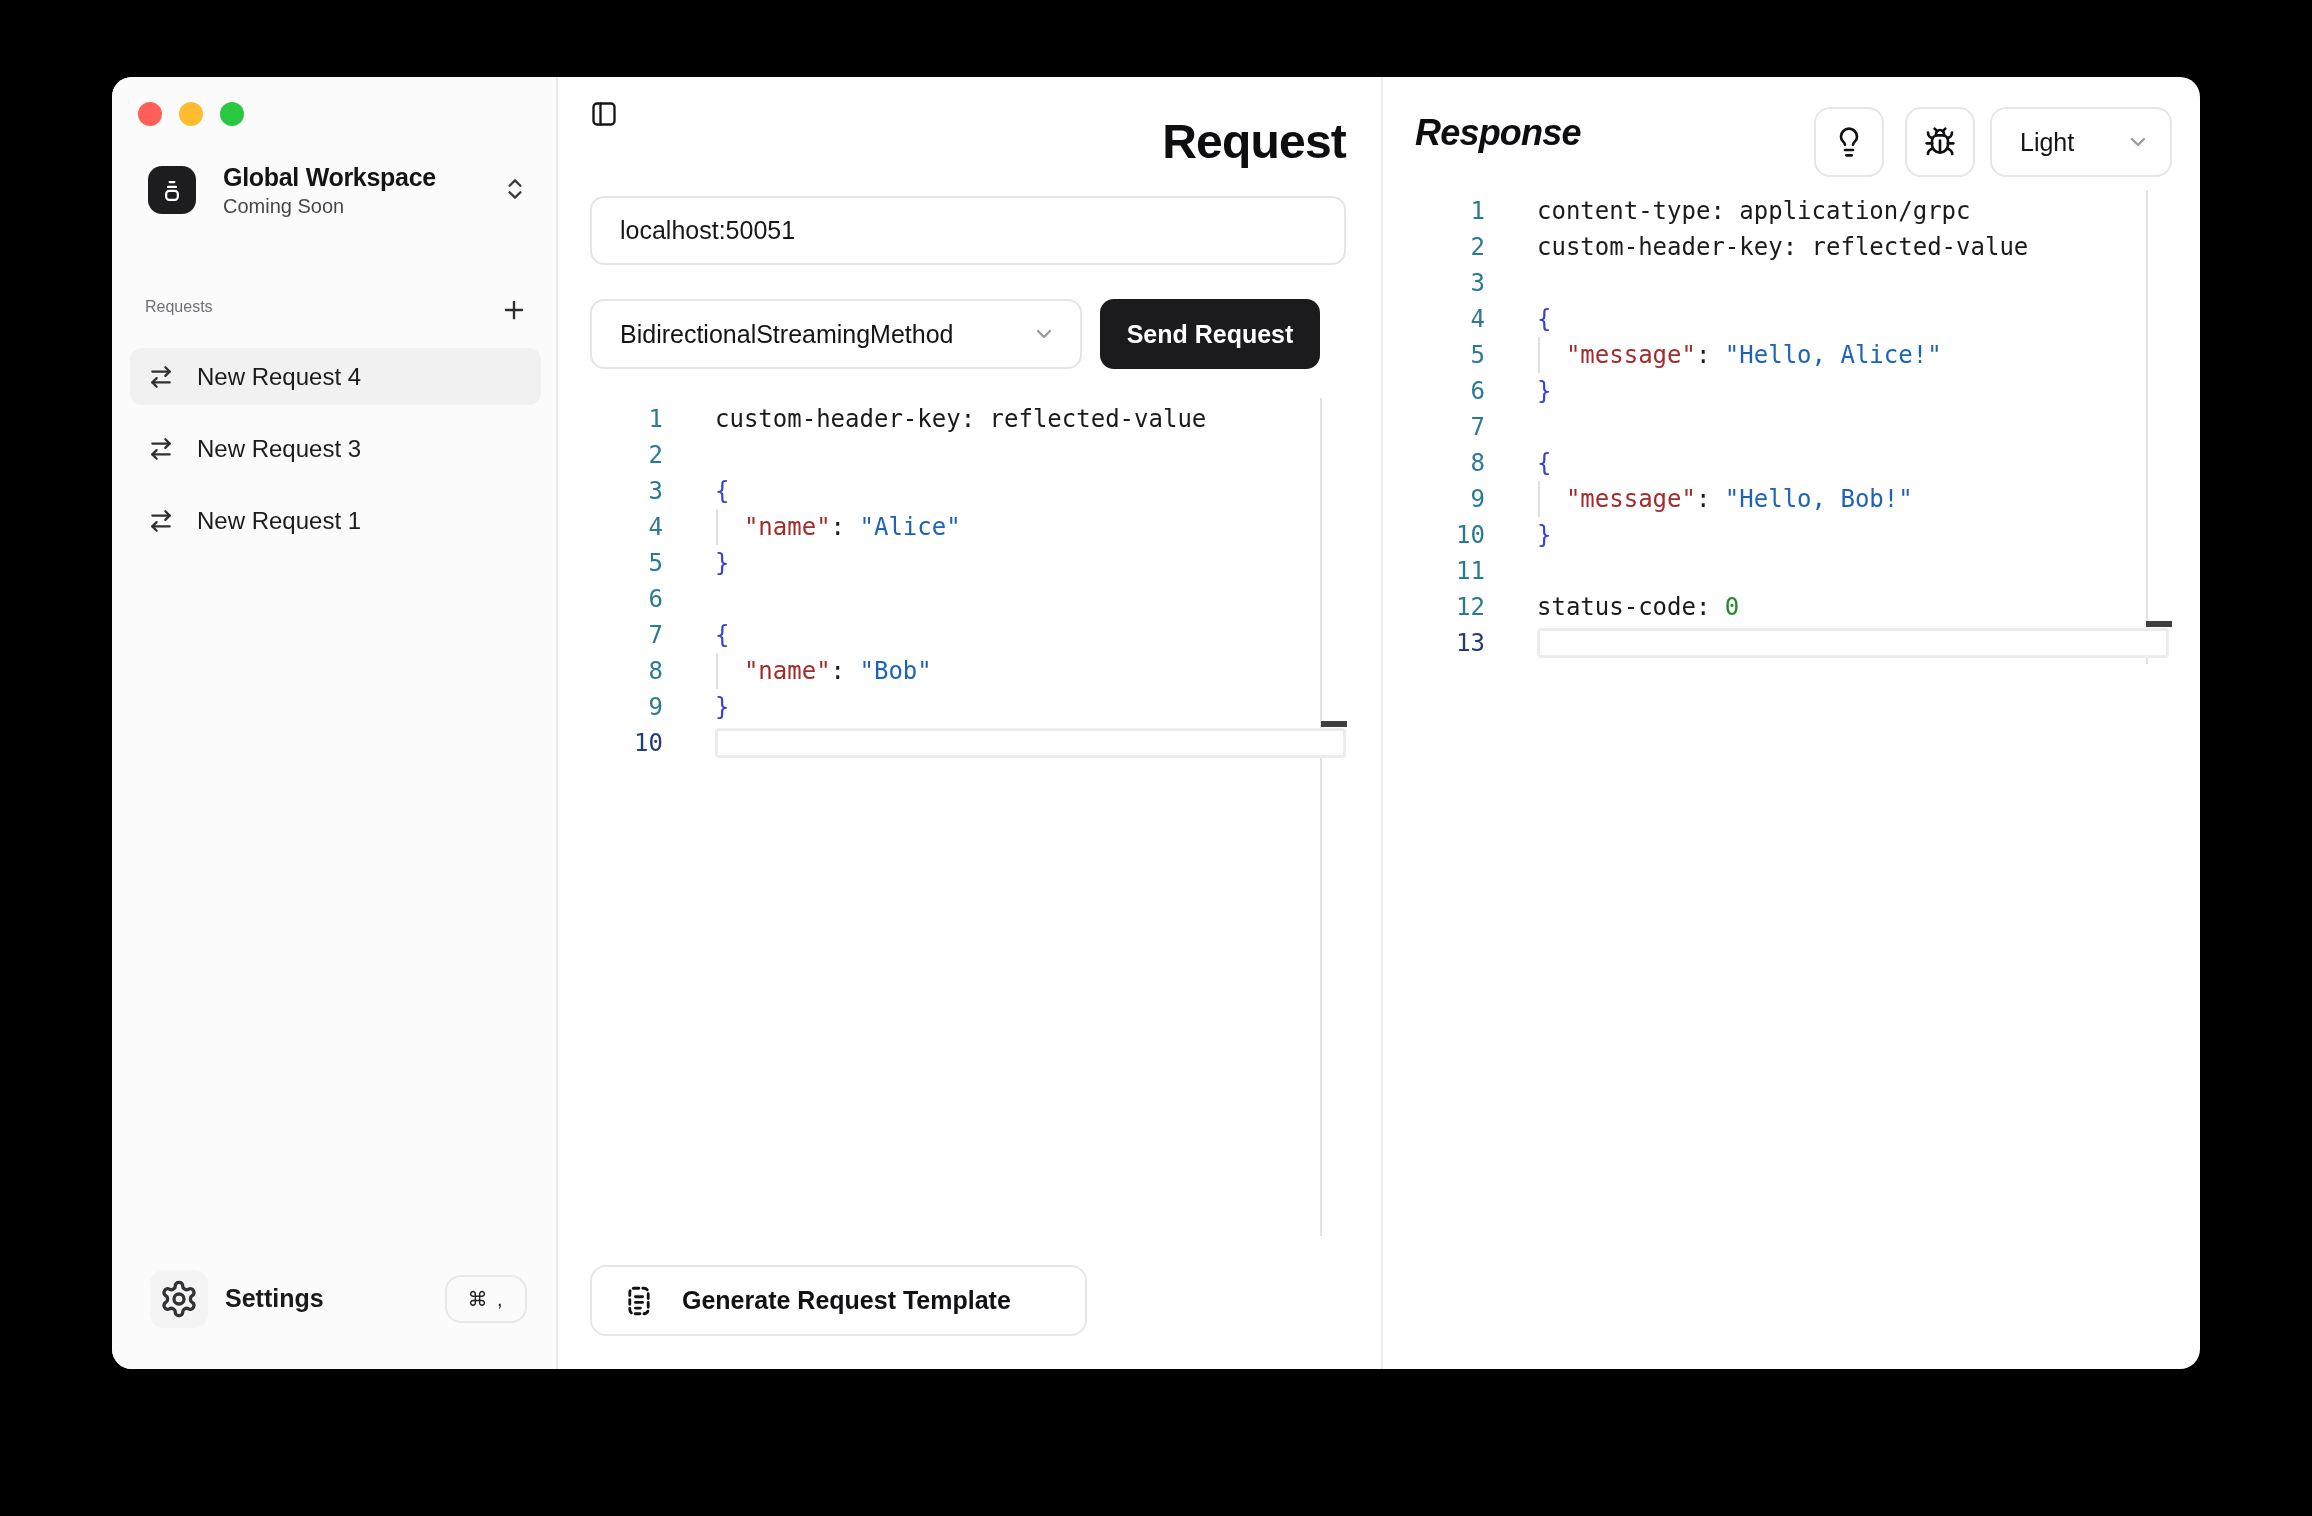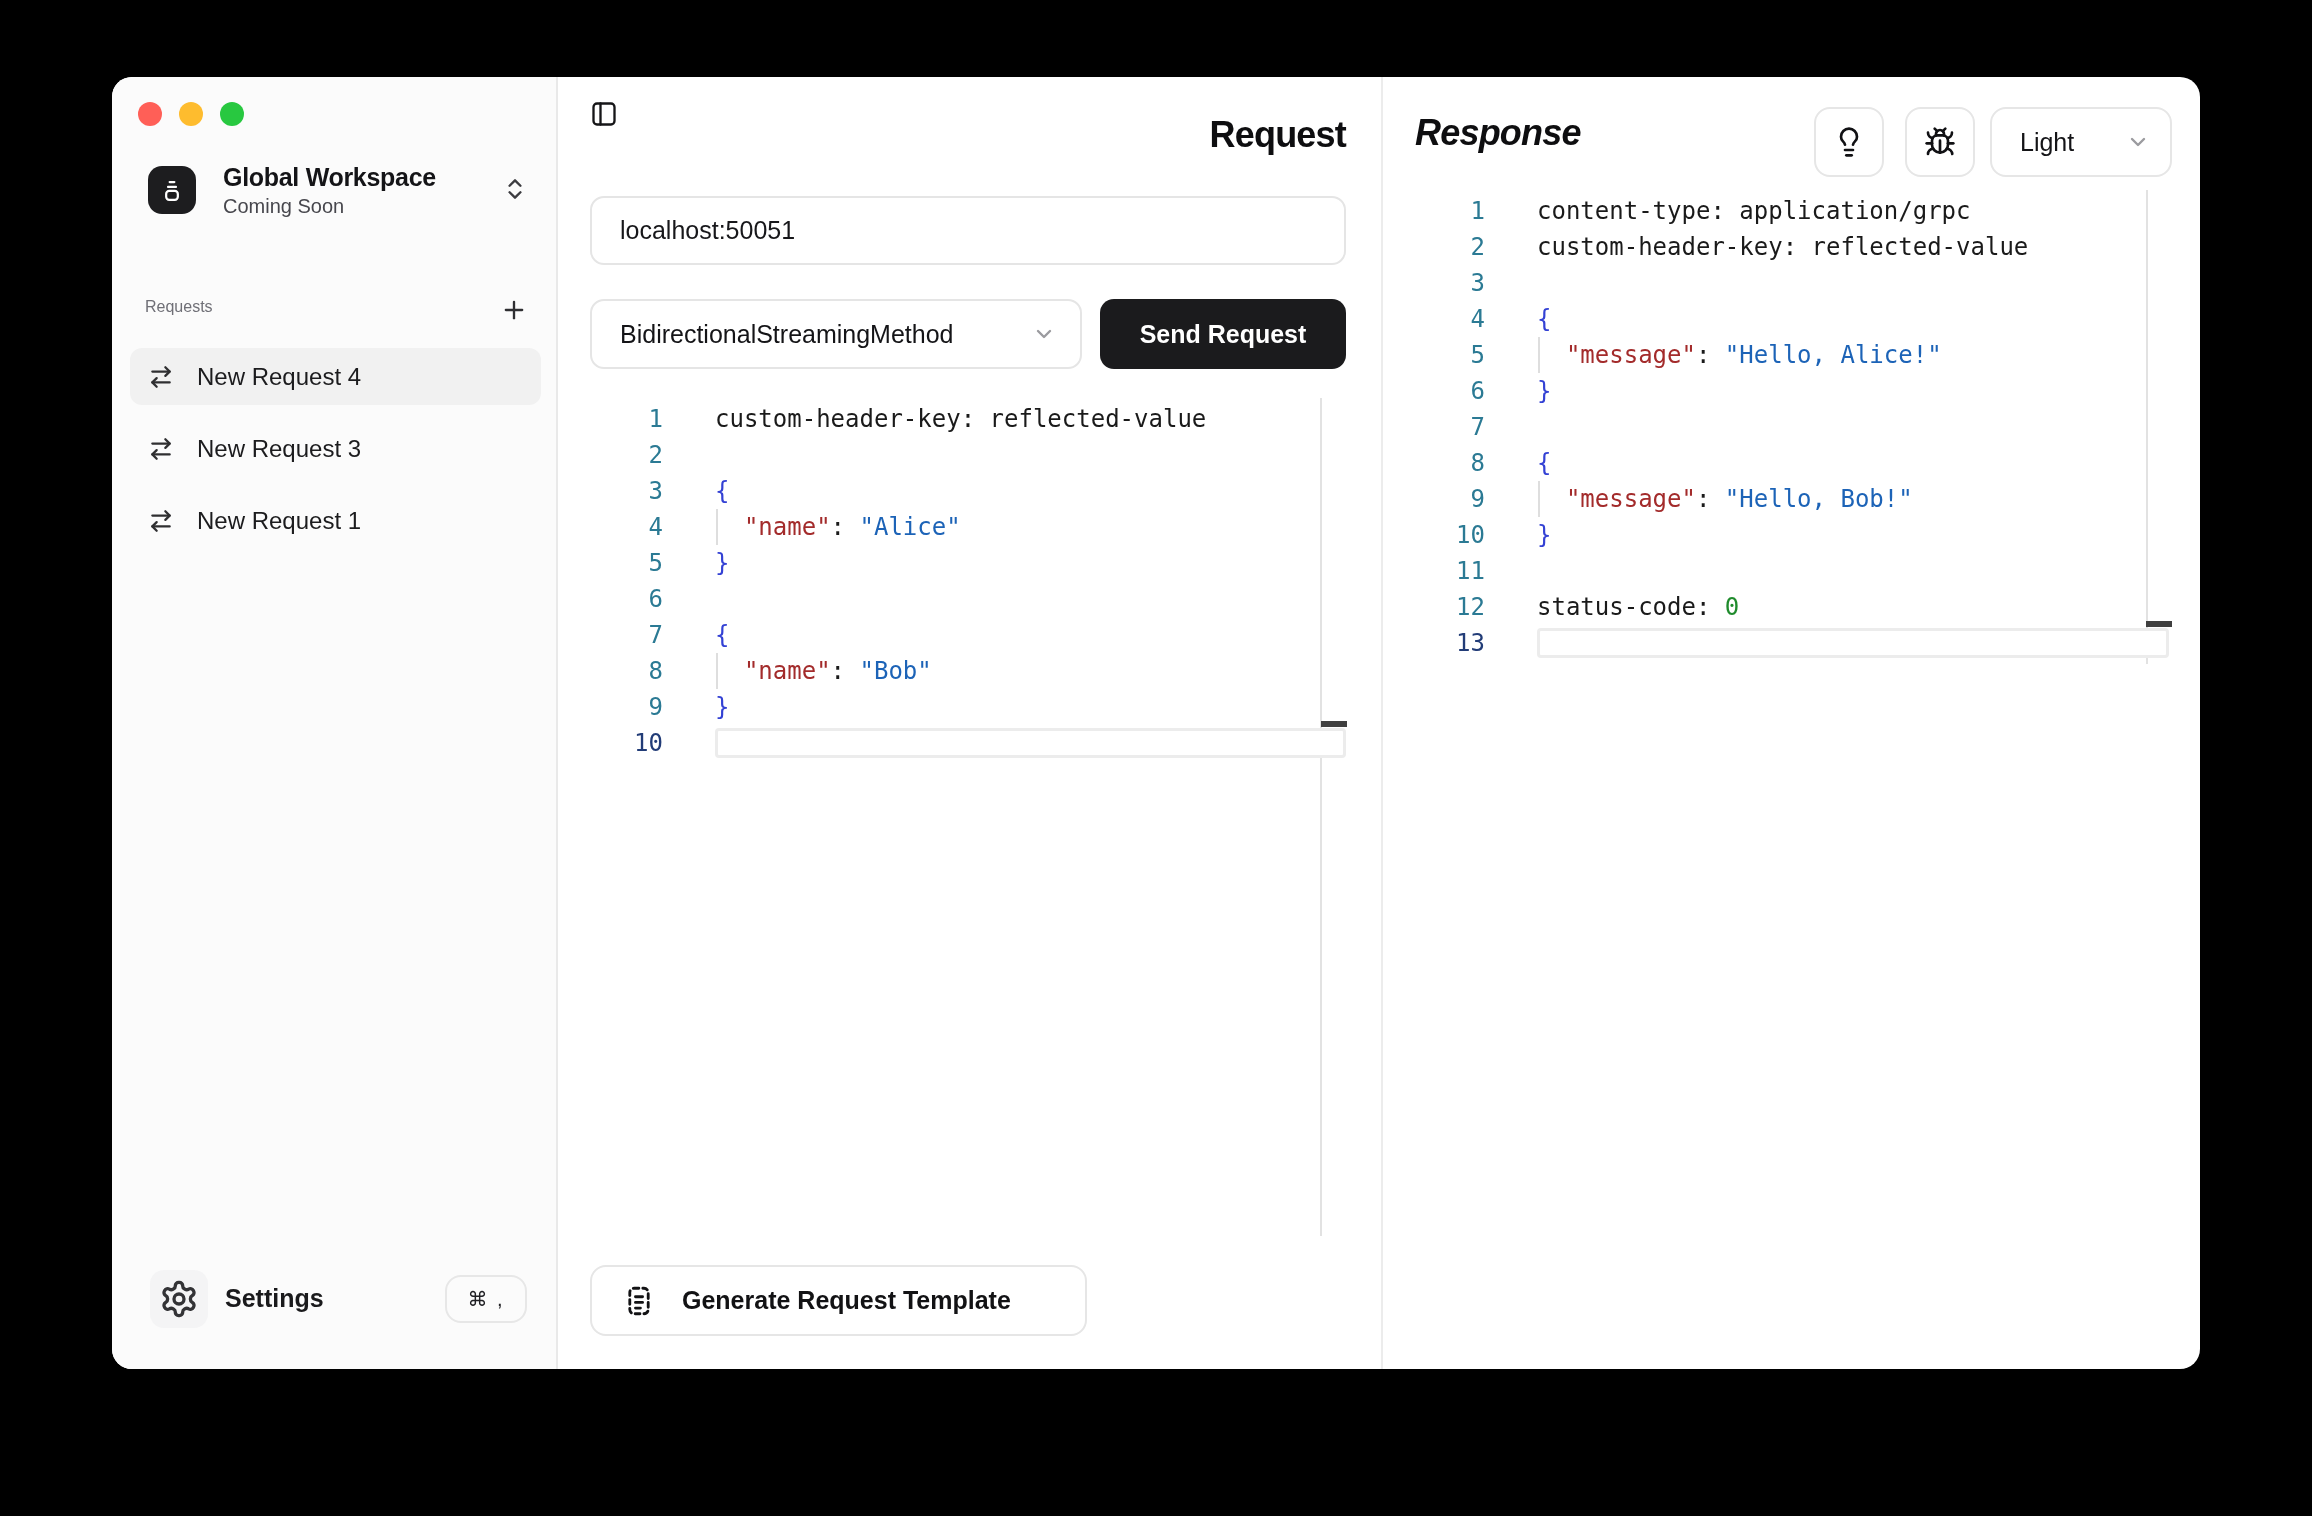--- a/index.html
+++ b/index.html
@@ -23,26 +23,26 @@
   .req-item .ri-icon{margin-left:18px;display:flex;}
   .req-item .ri-label{margin-left:23px;font-size:24px;color:#1c1c1e;}
   .req-item.active .ri-label{font-weight:400;}
   .settings-row{position:absolute;left:0;top:1191px;width:446px;height:62px;cursor:pointer;}
   .gear-wrap{position:absolute;left:38px;top:2px;width:58px;height:58px;border-radius:14px;background:#f4f4f5;display:flex;align-items:center;justify-content:center;}
   .settings-label{position:absolute;left:113px;top:16px;font-size:25px;font-weight:700;color:#1a1a1c;}
   .shortcut-pill{position:absolute;left:333px;top:7px;width:82px;height:48px;border:2px solid #e7e7e7;border-radius:16px;box-sizing:border-box;display:flex;align-items:center;justify-content:center;font-size:20px;color:#202024;letter-spacing:2px;}
   
   .panel-divider{position:absolute;left:1269px;top:0;width:2px;height:100%;background:#ececec;}
   .toggle-btn{position:absolute;left:477px;top:22px;width:30px;height:30px;display:flex;align-items:center;justify-content:center;cursor:pointer;}
-  .req-title{position:absolute;right:854px;top:37px;font-size:36px;font-weight:800;color:#0e0e10;letter-spacing:-0.8px;}
+  .req-title{position:absolute;right:854px;top:37px;font-size:48px;font-weight:800;color:#0e0e10;letter-spacing:-0.8px;}
   .url-input{position:absolute;left:478px;top:119px;width:756px;height:69px;border:2px solid #e5e5e5;border-radius:14px;box-sizing:border-box;font-size:25px;color:#17171a;padding:0 28px;background:#fff;font-family:"Liberation Sans",sans-serif;outline:none;}
   .method-select{position:absolute;left:478px;top:222px;width:492px;height:70px;border:2px solid #e5e5e5;border-radius:14px;box-sizing:border-box;background:#fff;display:flex;align-items:center;cursor:pointer;}
   .method-select .m-label{margin-left:28px;font-size:25px;color:#141417;flex:1;}
   .method-select .m-chev{margin-right:24px;display:flex;}
-  .send-btn{position:absolute;left:988px;top:222px;width:246px;height:70px;background:#1b1b1d;border:none;border-radius:14px;color:#fff;font-size:25px;font-weight:700;font-family:"Liberation Sans",sans-serif;cursor:pointer;}
+  .send-btn{position:absolute;left:988px;top:222px;width:220px;height:70px;background:#1b1b1d;border:none;border-radius:14px;color:#fff;font-size:25px;font-weight:700;font-family:"Liberation Sans",sans-serif;cursor:pointer;}
   .gen-btn{position:absolute;left:478px;top:1188px;width:497px;height:71px;background:#fff;border:2px solid #e6e6e6;border-radius:16px;box-sizing:border-box;display:flex;align-items:center;cursor:pointer;}
   .gen-btn .g-icon{margin-left:30px;display:flex;}
   .gen-btn .g-label{margin-left:26px;font-size:25px;font-weight:700;color:#121214;}
   
   .resp-title{position:absolute;left:1303px;top:35px;font-size:36px;font-weight:800;color:#0e0e10;letter-spacing:-0.8px;font-style:italic;}
   .icon-btn{position:absolute;top:30px;width:70px;height:70px;border:2px solid #e6e6e6;border-radius:16px;box-sizing:border-box;background:#fff;display:flex;align-items:center;justify-content:center;cursor:pointer;}
   .bulb-btn{left:1702px;}
   .bug-btn{left:1793px;}
   .theme-select{position:absolute;left:1878px;top:30px;width:182px;height:70px;border:2px solid #e6e6e6;border-radius:16px;box-sizing:border-box;background:#fff;display:flex;align-items:center;cursor:pointer;}
   .theme-select .t-label{margin-left:28px;font-size:25px;color:#141417;flex:1;}

